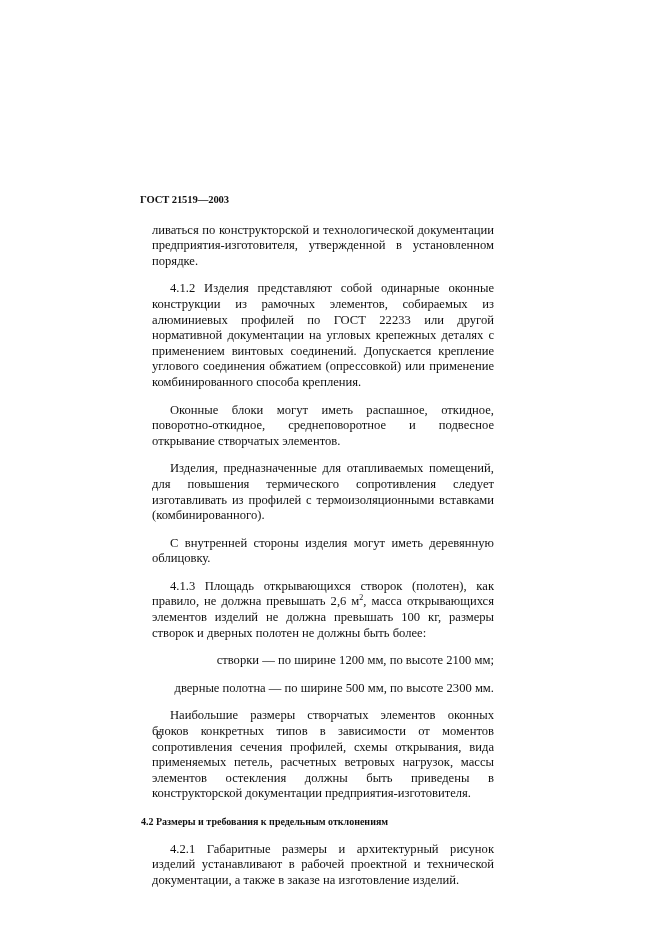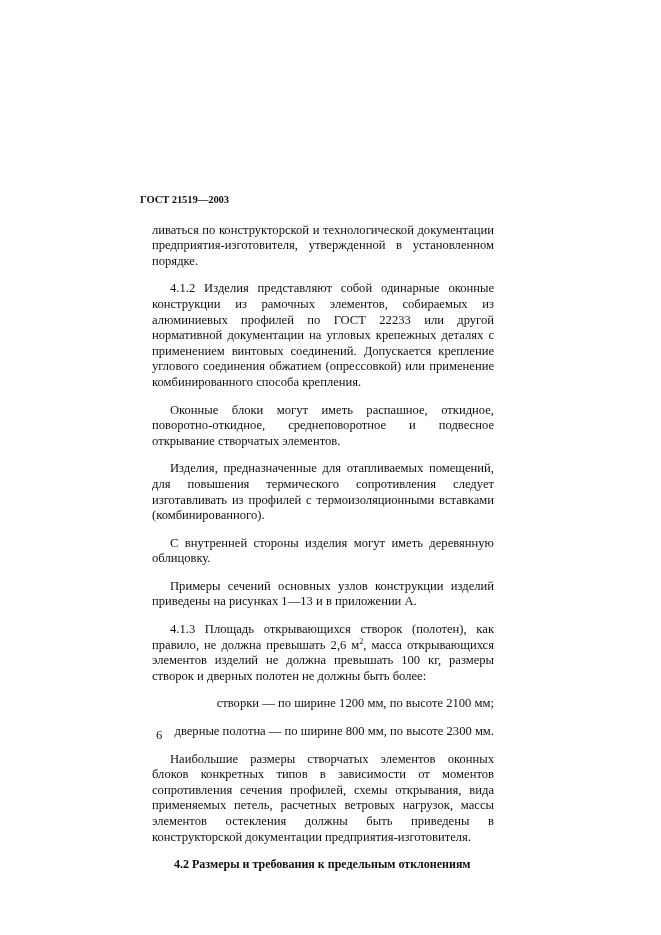--- a/index.html
+++ b/index.html
@@ -23,22 +23,22 @@
     .p {
       text-align: justify;
       text-indent: 18px;
       margin: 12px;
       hyphens: manual;
     }
     .p.noind { text-indent: 0; }
     .p.list { text-indent: 0; padding-left: 18px; text-align: right; }
     .sec {
       font-weight: bold;
-      font-size: 12px;
-      margin: 12px 0 11px 34px;
+      font-size: 10px;
+      margin: 12px 0 11px 1px;
     }
     .pnum {
       position: absolute;
       left: 156px;
       top: 728px;
       font-family: "Liberation Serif", "DejaVu Serif", serif;
       font-size: 12.6px;
       color: #111111;
     }
     sup { font-size: 8px; line-height: 0; }
@@ -47,23 +47,23 @@
 <body>
 
 <div class="page">
   <div class="header">ГОСТ 21519—2003</div>
 
   <p class="p noind">ливаться по конструкторской и технологической документации предприятия-изготовителя, утвержденной в установленном порядке.</p>
   <p class="p">4.1.2 Изделия представляют собой одинарные оконные конструкции из рамочных элементов, собираемых из алюминиевых профилей по ГОСТ 22233 или другой нормативной документации на угловых крепежных деталях с применением винтовых соединений. Допускается крепление углового соединения обжатием (опрессовкой) или применение комбинированного способа крепления.</p>
   <p class="p">Оконные блоки могут иметь распашное, откидное, поворотно-откидное, среднеповоротное и подвесное открывание створчатых элементов.</p>
   <p class="p">Изделия, предназначенные для отапливаемых помещений, для повышения термического сопротивления следует изготавливать из профилей с термоизоляционными вставками (комбинированного).</p>
   <p class="p">С внутренней стороны изделия могут иметь деревянную облицовку.</p>
-  <p class="p">Примеры сечений основных узлов конструкции изделий приведены на рисунках 1—13 и в приложении А.</p>
   <p class="p"><span>4.1.3 Площадь открывающихся створок (полотен), как правило, не должна превышать 2,6 м</span><sup>2</sup><span>, масса открывающихся элементов изделий не должна превышать 100 кг, размеры створок и дверных полотен не должны быть более:</span></p>
   <p class="p list">створки — по ширине 1200 мм, по высоте 2100 мм;</p>
-  <p class="p list">дверные полотна — по ширине 800 мм, по высоте 2300 мм.</p>
+  <p class="p list">дверные полотна — по ширине 500 мм, по высоте 2300 мм.</p>
   <p class="p">Наибольшие размеры створчатых элементов оконных блоков конкретных типов в зависимости от моментов сопротивления сечения профилей, схемы открывания, вида применяемых петель, расчетных ветровых нагрузок, массы элементов остекления должны быть приведены в конструкторской документации предприятия-изготовителя.</p>
 
   <div class="sec">4.2 Размеры и требования к предельным отклонениям</div>
 
+  <p class="p">4.2.1 Габаритные размеры и архитектурный рисунок изделий устанавливают в рабочей проектной и технической документации, а также в заказе на изготовление изделий.</p>
 </div>
 
 <div class="pnum">6</div>
 
 </body></html>

